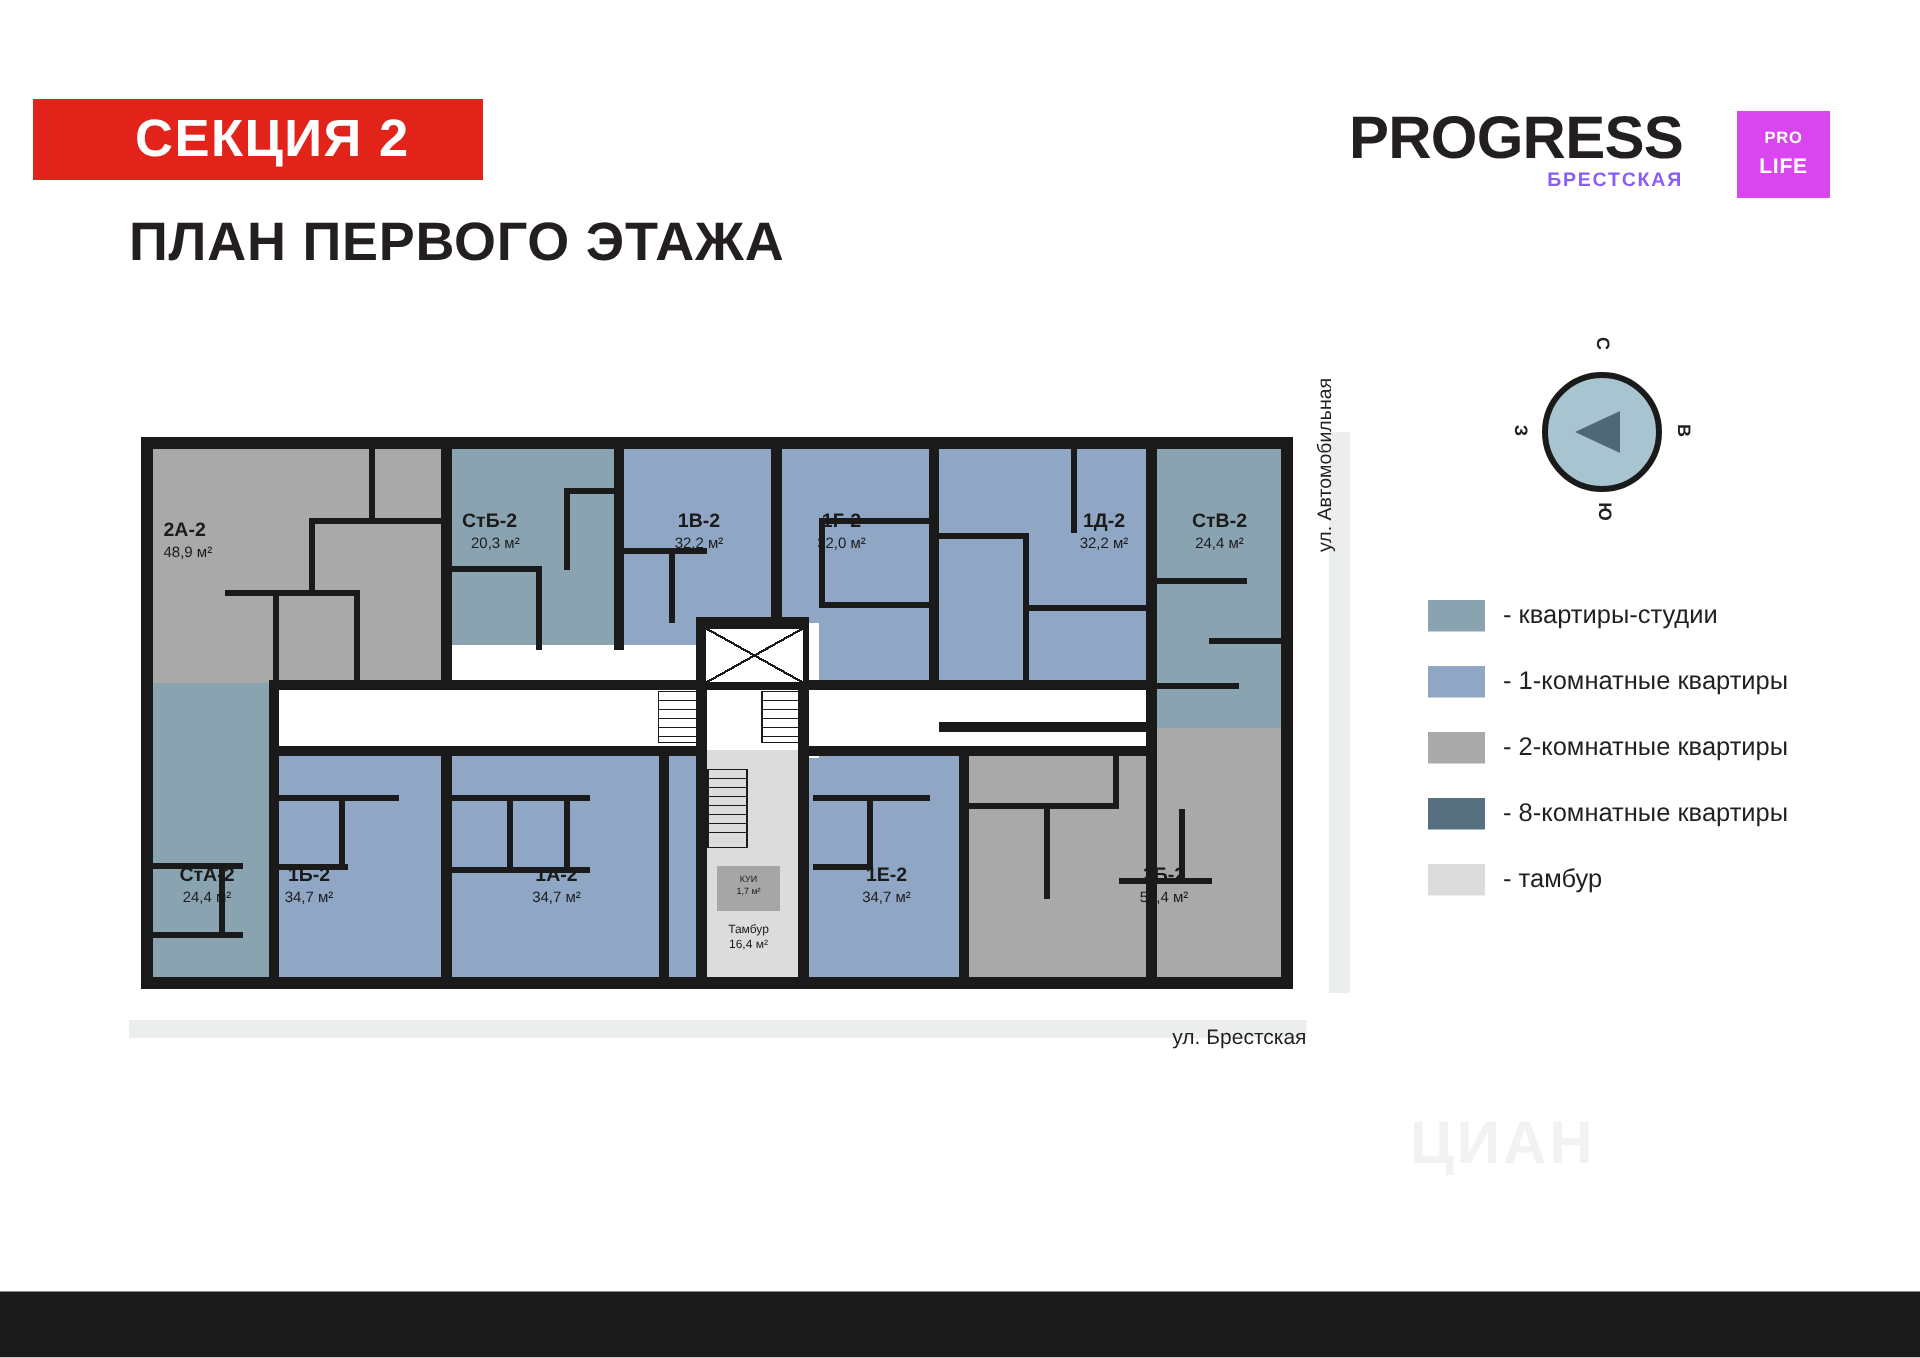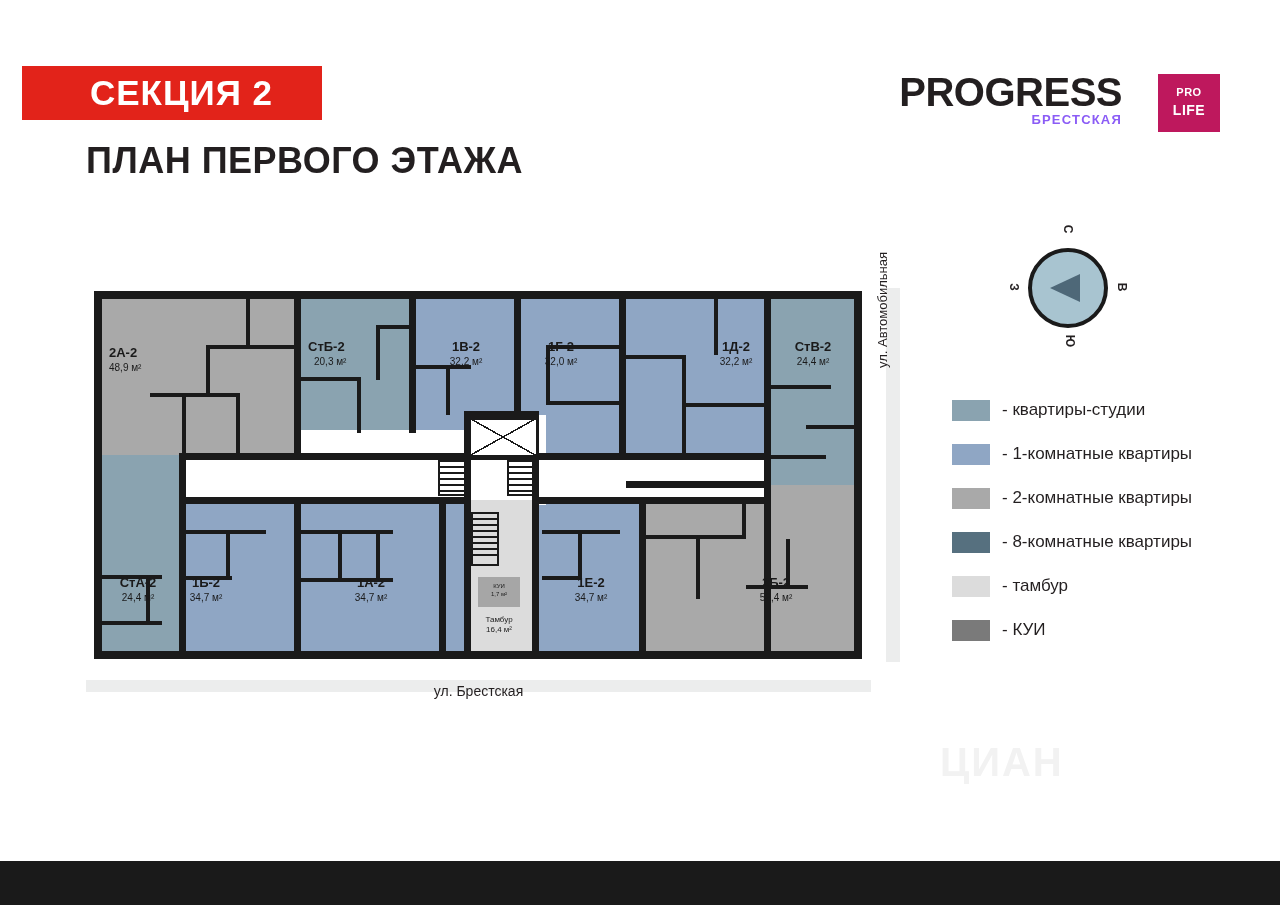--- a/index.html
+++ b/index.html
@@ -70,21 +70,21 @@
     font-weight: bold;
     letter-spacing: 1.2px;
     color: #8b5cf6;
   }
   .logo .tag {
     position: absolute;
     right: 0px;
     top: 2px;
     width: 62px;
     height: 58px;
-    background: #be185d;
+    background: #d946ef;
   }
   .logo .tag .t1 {
     position: absolute;
     left: 0; right: 0;
     top: 12px;
     text-align: center;
     font-size: 11px;
     font-weight: bold;
     color: #ffffff;
     letter-spacing: 0.5px;
@@ -196,21 +196,21 @@
     top: 680px;
     width: 785px;
     height: 12px;
     background: #eceded;
   }
   .street-h-label {
     position: absolute;
     left: 86px;
     top: 683px;
     width: 785px;
-    text-align: center;
+    text-align: right;
     font-size: 14px;
     color: #231f20;
   }
 
   
   .watermark {
     position: absolute;
     left: 940px;
     top: 740px;
     font-size: 40px;
@@ -273,24 +273,20 @@
     <div class="legend-swatch" style="background:#a9a9a9"></div>
     <div class="legend-text">- 2-комнатные квартиры</div>
   </div>
   <div class="legend-row">
     <div class="legend-swatch" style="background:#56707f"></div>
     <div class="legend-text">- 8-комнатные квартиры</div>
   </div>
   <div class="legend-row">
     <div class="legend-swatch" style="background:#dcdcdc"></div>
     <div class="legend-text">- тамбур</div>
-  </div>
-  <div class="legend-row">
-    <div class="legend-swatch" style="background:#7a7a7a"></div>
-    <div class="legend-text">- КУИ</div>
   </div>
 </div>
 
 <div class="plan">
 <svg width="785" height="380" viewBox="0 0 785 380" xmlns="http://www.w3.org/2000/svg">
 
   <g shape-rendering="crispEdges">
 
     <rect x="12" y="10" width="200" height="160" fill="#a9a9a9"></rect>
 

